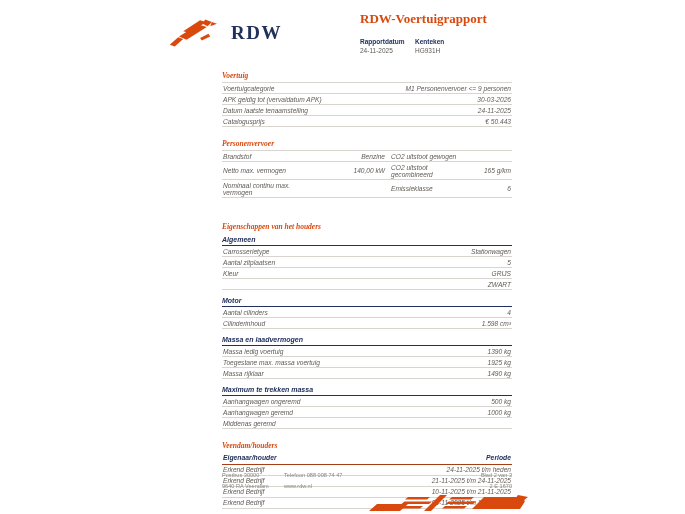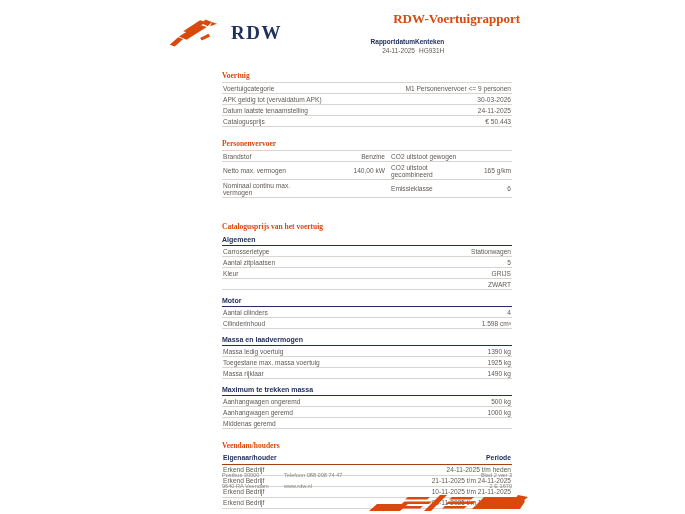--- a/index.html
+++ b/index.html
@@ -7,32 +7,32 @@
               font-family:"Liberation Sans","DejaVu Sans",sans-serif; }
 
   :root { --accent:#d9490e; --navy:#22305c; --rowtext:#5f5a55; --rowline:#d8d4cf; }
 
   
   .logo-block { position:absolute; left:168px; top:14px; display:flex; align-items:center; gap:9px; }
   .logo-mark { width:54px; height:38px; }
   .logo-word { font-family:"Liberation Serif","DejaVu Serif",serif; font-size:19px; font-weight:600;
                color:var(--navy); letter-spacing:1.5px; }
 
-  .header-right { position:absolute; left:360px; top:11px; width:160px;text-align:right; }
+  .header-right { position:absolute; left:360px; top:11px; width:160px; }
   .report-title { font-family:"Liberation Serif","DejaVu Serif",serif; font-size:13px; font-weight:700;
                   color:var(--accent); }
   .meta-row { display:flex; margin-top:11px; }
   .meta-col1 { width:55px; }
   .meta-label { font-size:6.5px; font-weight:700; color:var(--navy); }
   .meta-value { font-size:6.5px; color:var(--rowtext); margin-top:2px; }
 
   
   .doc { position:absolute; left:222px; top:71px; width:290px; }
 
-  .section { margin-bottom:12px; }
+  .section { margin-bottom:12px;font-style:italic; }
   .section-title { font-family:"Liberation Serif","DejaVu Serif",serif; font-size:7.5px; font-weight:700;
                    color:var(--accent); padding-bottom:2px; }
   .rows { border-top:1px solid var(--rowline); }
   .row { display:flex; justify-content:space-between; align-items:center;
          border-bottom:1px solid var(--rowline); padding:1.5px 1px; min-height:9.5px; }
   .lbl { font-size:6.6px; color:var(--rowtext); }
   .val { font-size:6.6px; color:var(--rowtext); text-align:right; white-space:nowrap; }
 
   .row4 { display:grid; grid-template-columns:80px 82px 82px 1fr; }
   .row4 .lbl-r { padding-left:6px; }
@@ -131,21 +131,21 @@
       <div class="row row4">
         <span class="lbl">Nominaal continu max. vermogen</span>
         <span class="val"></span>
         <span class="lbl lbl-r">Emissieklasse</span>
         <span class="val">6</span>
       </div>
     </div>
   </div>
 
   <div class="section">
-    <div class="section-title props-title">Catalogusprijs van het voertuig</div>
+    <div class="section-title props-title">Eigenschappen van het houders</div>
 
     <div class="sub">
       <div class="sub-title">Algemeen</div>
       <div class="row">
         <span class="lbl">Carrosserietype</span>
         <span class="val">Stationwagen</span>
       </div>
       <div class="row">
         <span class="lbl">Aantal zitplaatsen</span>
         <span class="val">5</span>

